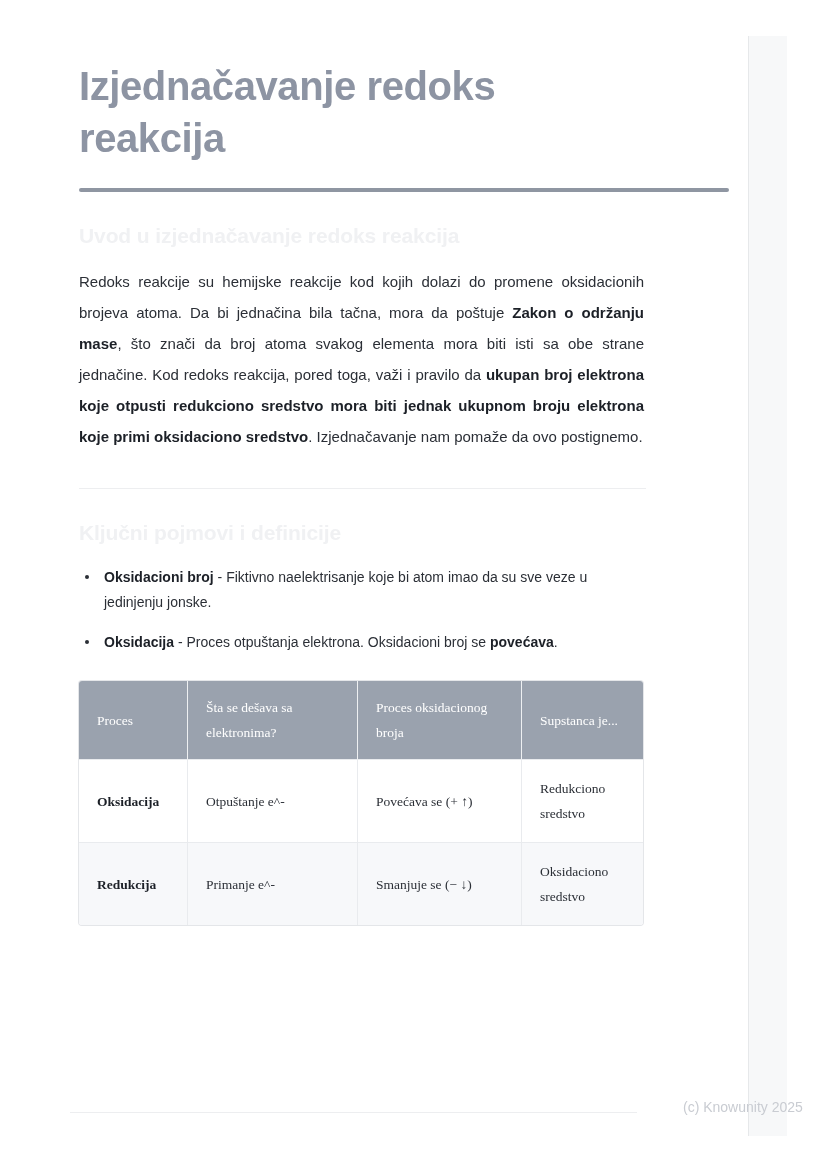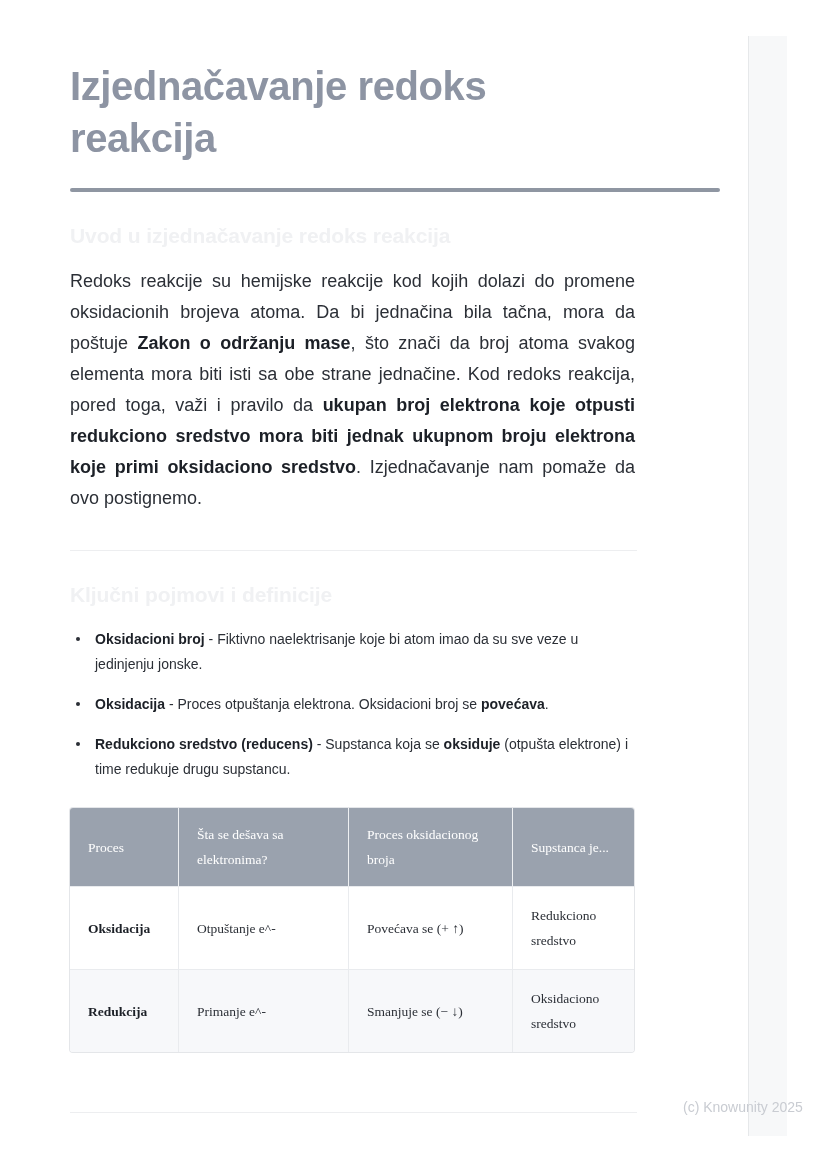--- a/index.html
+++ b/index.html
@@ -23,21 +23,21 @@
     left: 748px;
     width: 38px;
     height: 1100px;
     background: #f7f8f9;
     border-left: 1px solid #e6e8ea;
   }
 
   .doc {
     position: absolute;
     top: 0;
-    left: 0;
+    left: 9px;
     width: 710px;
     padding: 0;
     box-sizing: border-box;
   }
 
   .doc-inner {
     padding: 60px 72px 0 70px;
   }
 
   .doc-title {
@@ -63,21 +63,21 @@
     font-size: 21px;
     line-height: 28px;
     font-weight: bold;
     color: #f0f1f3;
     letter-spacing: -0.1px;
   }
 
   .body-text {
     margin: 16px 0 0 0;
     width: 565px;
-    font-size: 18px;
+    font-size: 15px;
     line-height: 31px;
     color: #2b2f36;
     text-align: justify;
     text-justify: inter-word;
   }
   .body-text b { font-weight: bold; color: #1c2027; }
 
   .section-rule {
     margin-top: 36px;
     width: 567px;
@@ -199,21 +199,20 @@
       <span>Redoks reakcije su hemijske reakcije kod kojih dolazi do promene oksidacionih brojeva atoma. Da bi jednačina bila tačna, mora da poštuje </span><b>Zakon o održanju mase</b><span>, što znači da broj atoma svakog elementa mora biti isti sa obe strane jednačine. Kod redoks reakcija, pored toga, važi i pravilo da </span><b>ukupan broj elektrona koje otpusti redukciono sredstvo mora biti jednak ukupnom broju elektrona koje primi oksidaciono sredstvo</b><span>. Izjednačavanje nam pomaže da ovo postignemo.</span>
     </p>
 
     <div class="section-rule"></div>
 
     <h2 class="section-heading">Ključni pojmovi i definicije</h2>
 
     <ul class="term-list">
       <li><b>Oksidacioni broj</b><span> - Fiktivno naelektrisanje koje bi atom imao da su sve veze u jedinjenju jonske.</span><b></b><span></span></li>
       <li><b>Oksidacija</b><span> - Proces otpuštanja elektrona. Oksidacioni broj se </span><b>povećava</b><span>.</span></li>
-      <li><b>Redukciono sredstvo (reducens)</b><span> - Supstanca koja se </span><b>oksiduje</b><span> (otpušta elektrone) i time redukuje drugu supstancu.</span></li>
     </ul>
 
     <div class="data-table-wrap">
       <table class="data-table">
         <colgroup>
           <col class="col-1">
             <col class="col-2">
             <col class="col-3">
             <col class="col-4">
         </colgroup>

